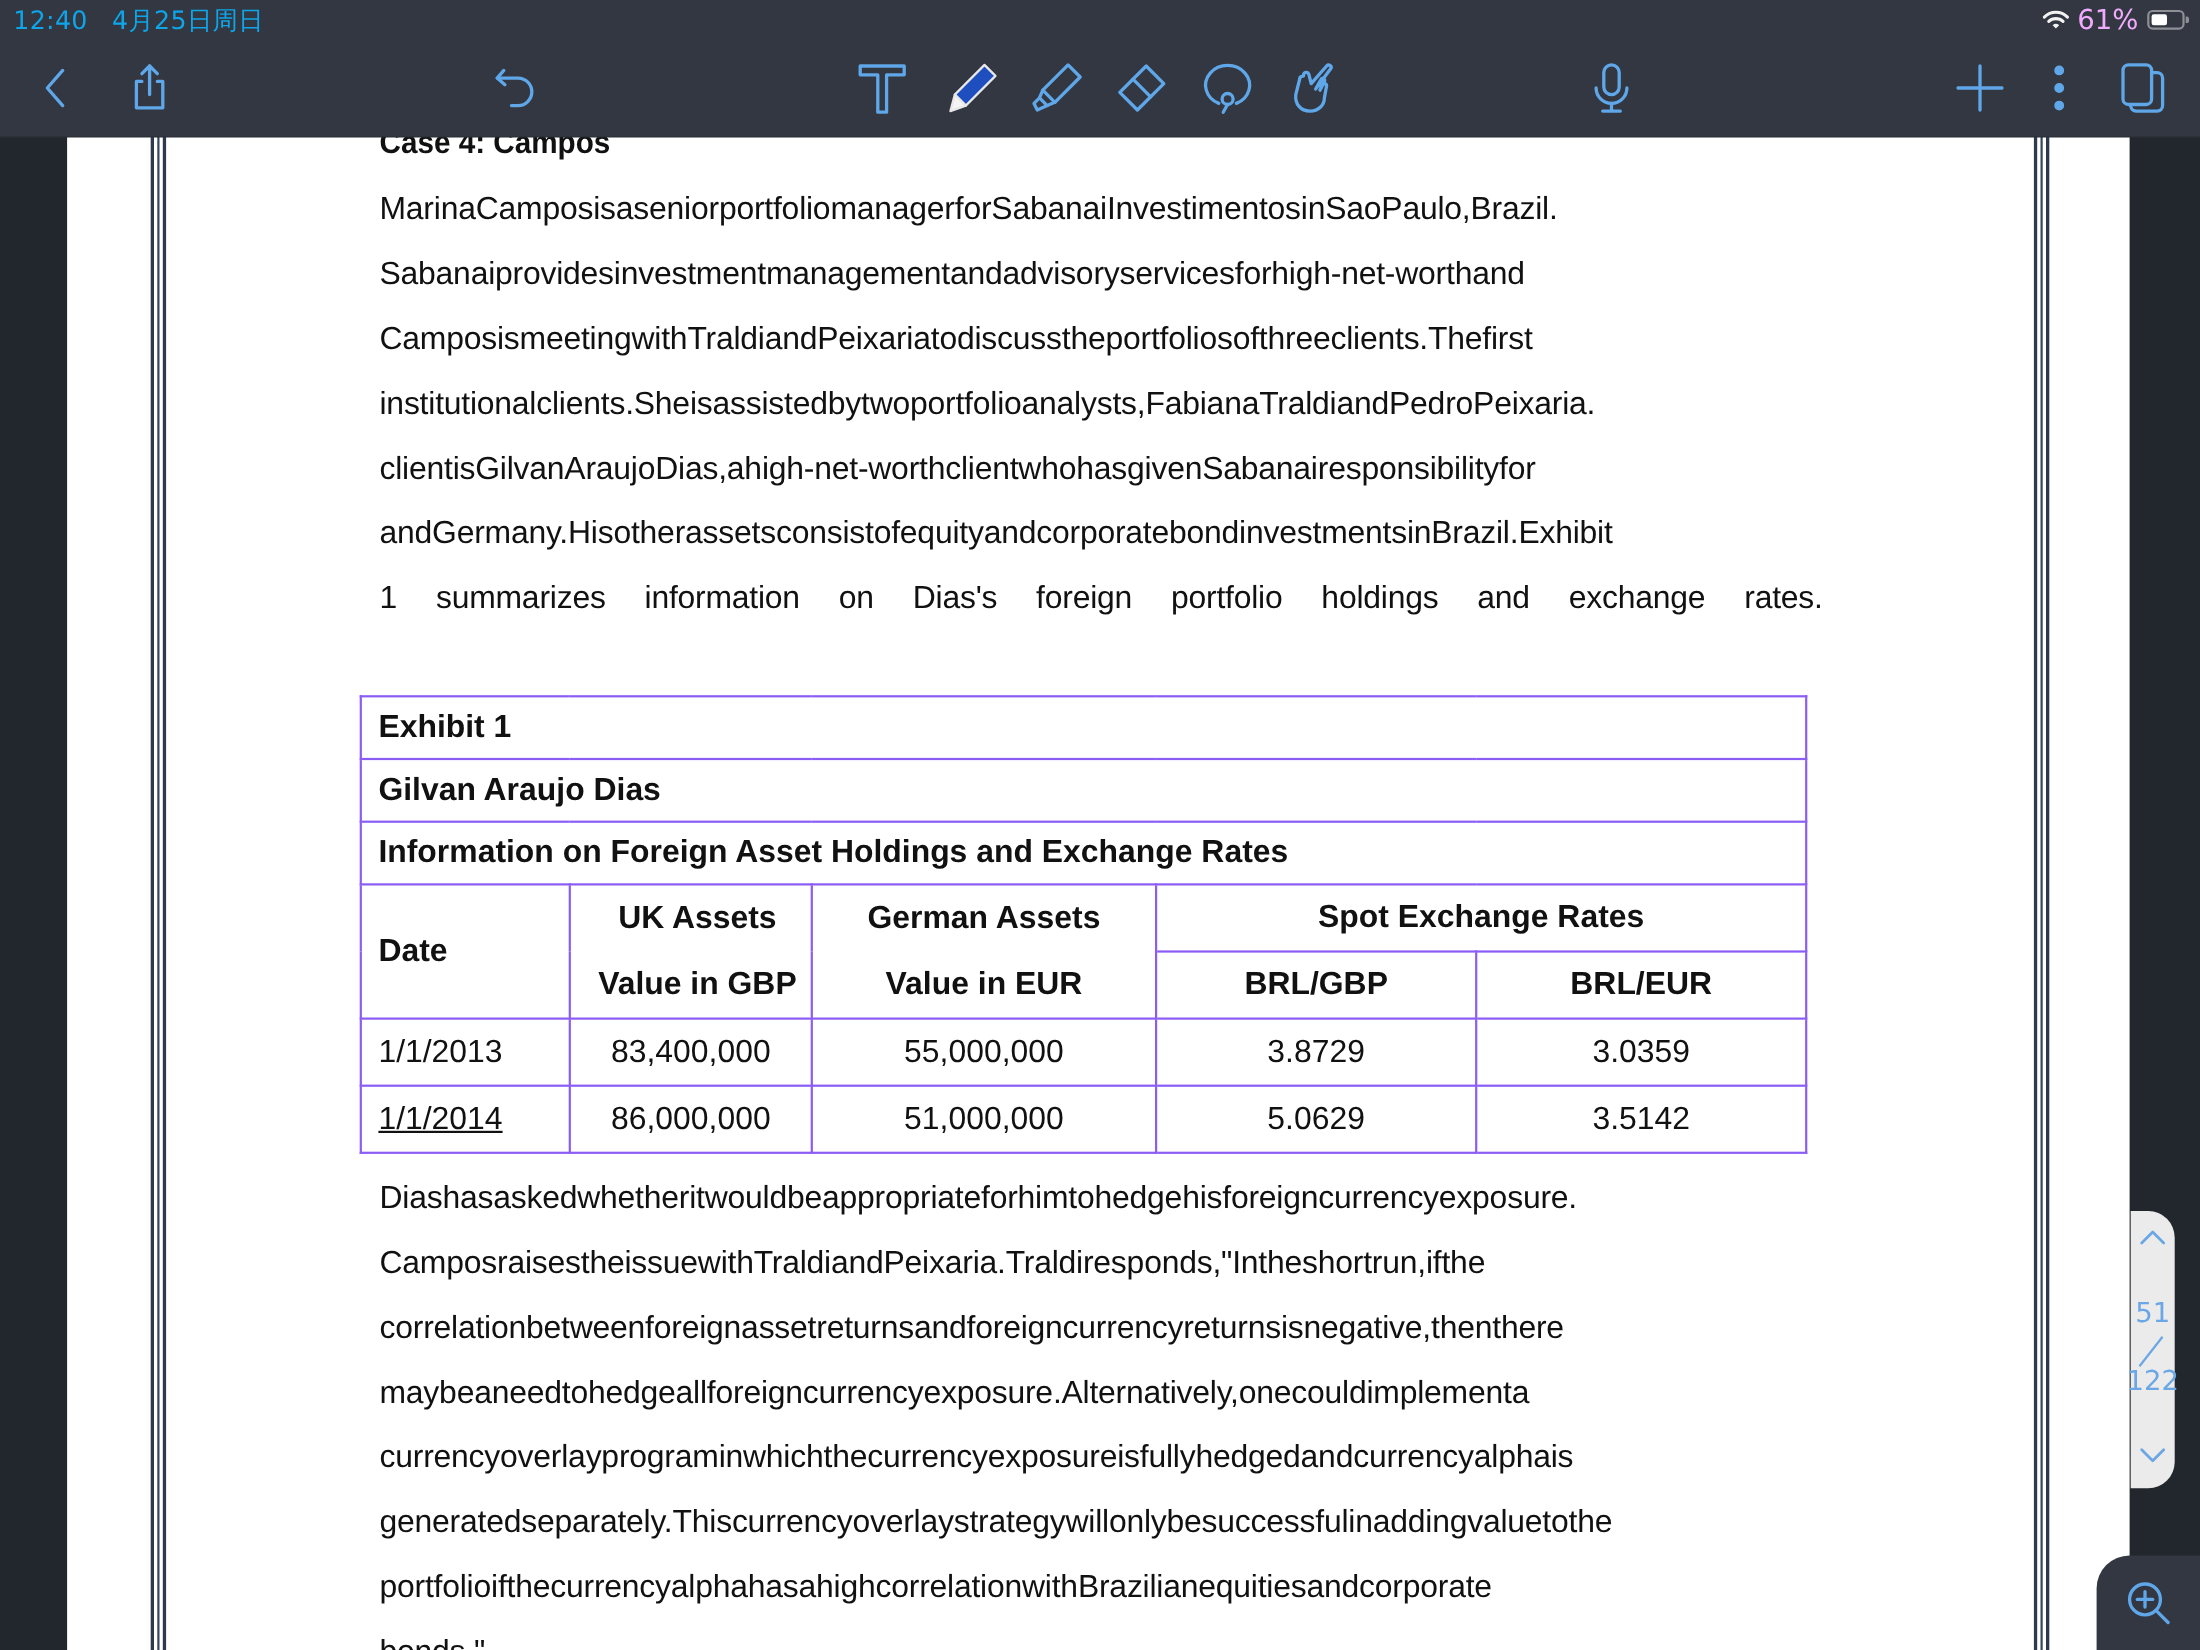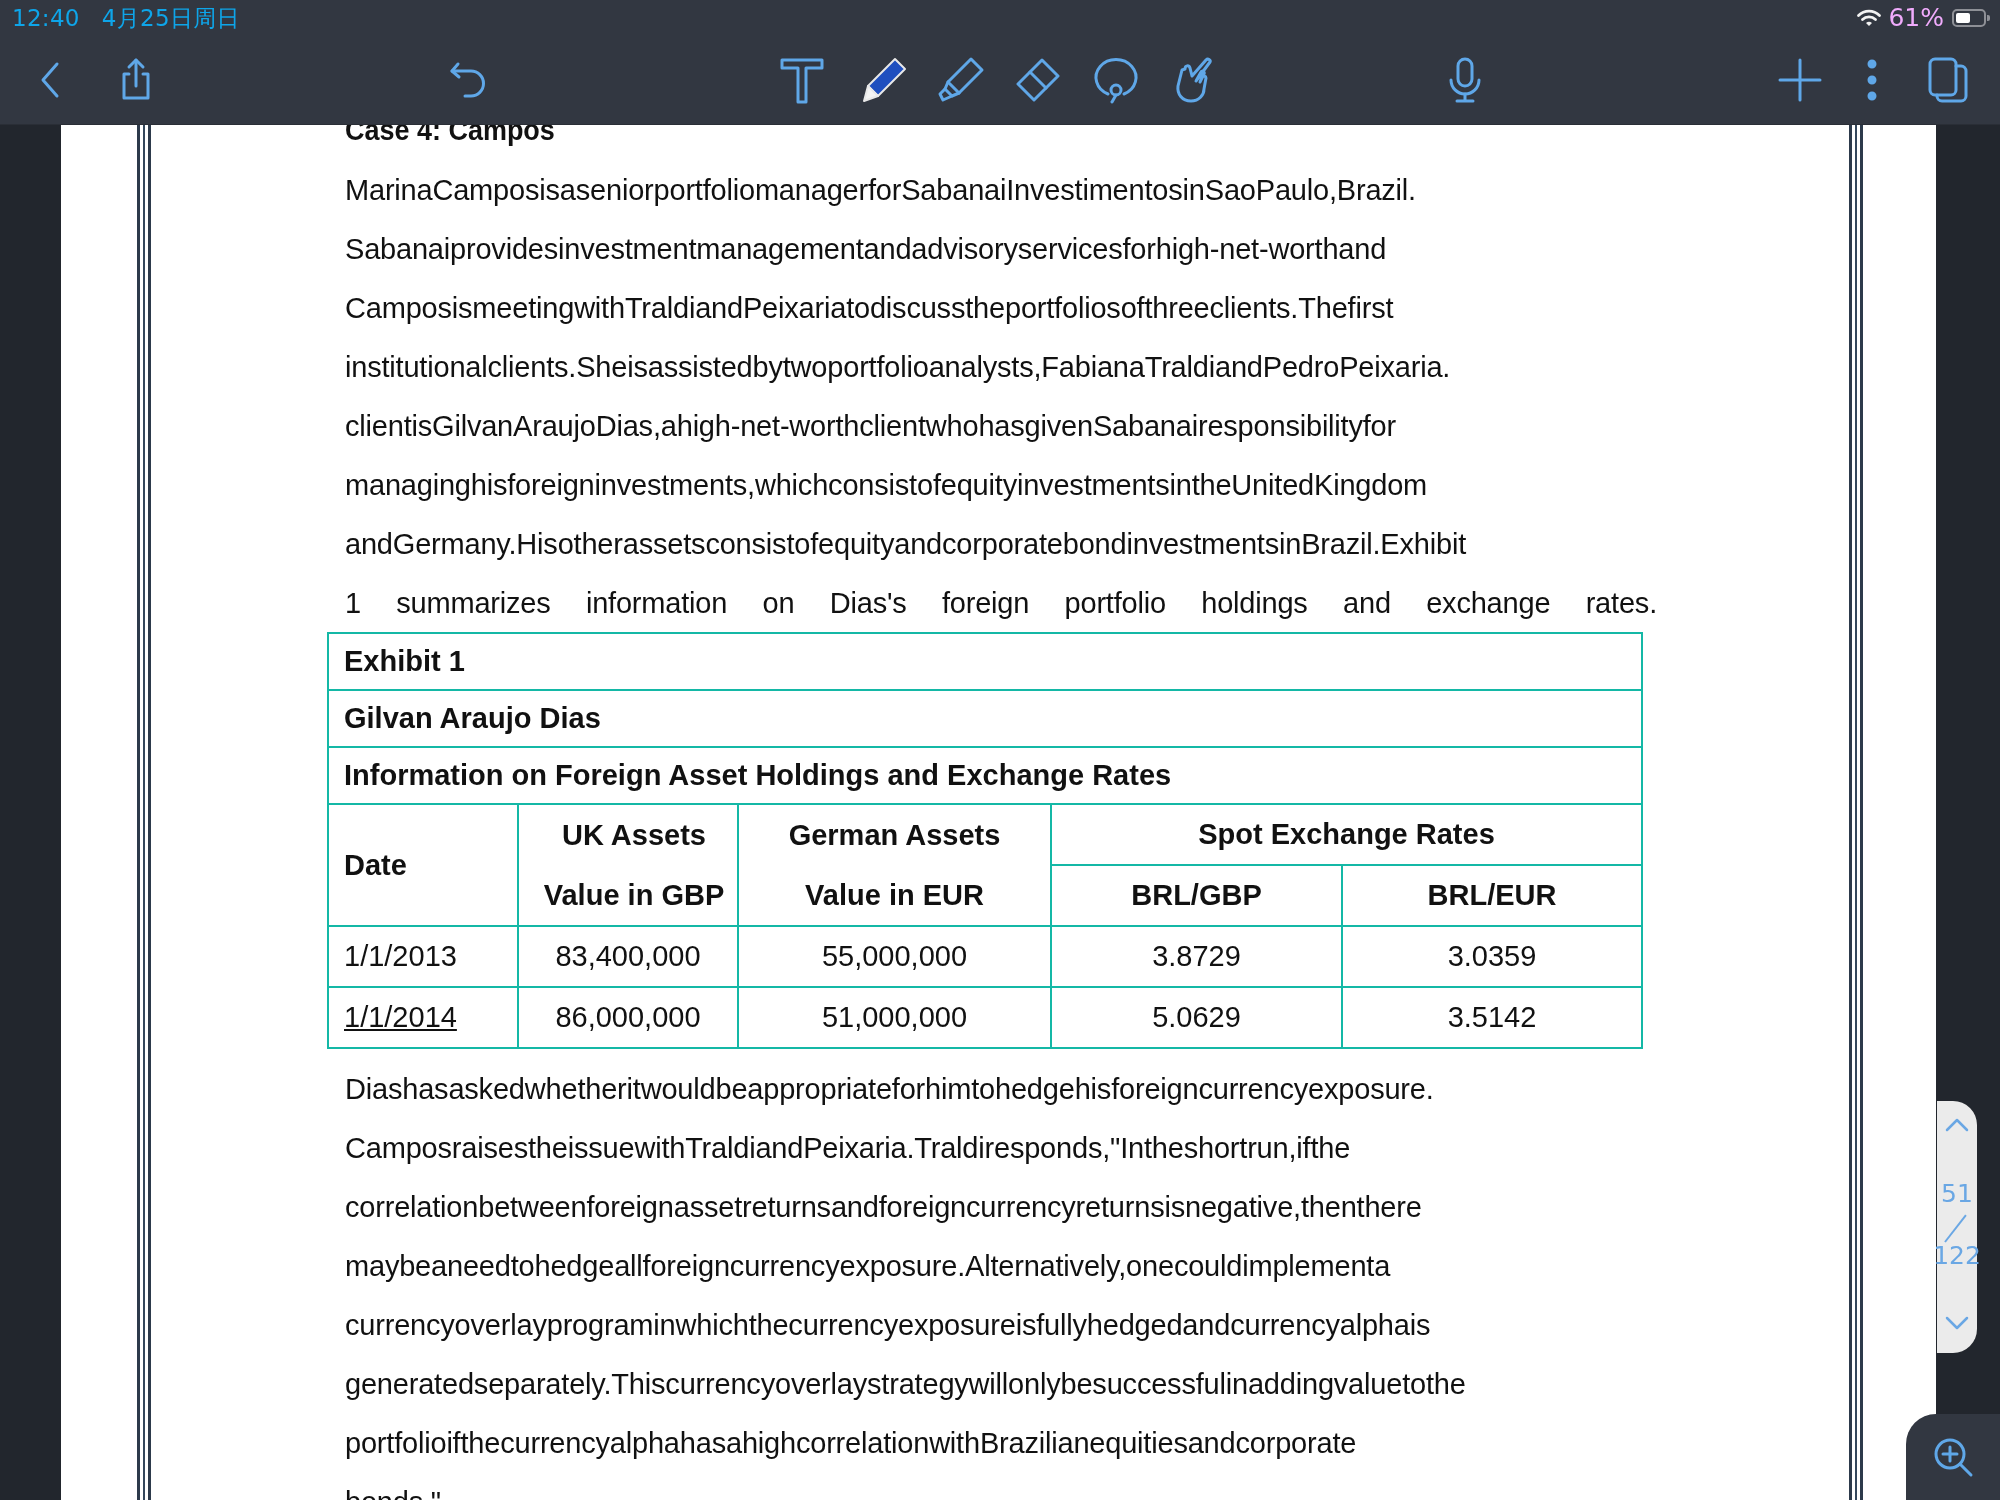--- a/index.html
+++ b/index.html
@@ -67,21 +67,21 @@
   .para .line { display: block; height: 59px; white-space: nowrap; overflow: hidden; }
   .line-justify { display: flex; justify-content: space-between; }
   .line-left { display: block; }
 
   
   .exhibit {
     position: absolute; left: 327px; top: 632px; width: 1316px;
     border-collapse: collapse; font-size: 29px; color: #111;
   }
   .exhibit td {
-    border: 2px solid #14b8a6; padding: 0 15px; height: 57px; box-sizing: border-box;
+    border: 2px solid #8b5cf6; padding: 0 15px; height: 57px; box-sizing: border-box;
   }
   .exhibit td.b { font-weight: bold; }
   .exhibit td.c { text-align: center; }
   .exhibit td.hdr-stack { text-align: center; font-weight: bold; height: 120px; padding: 0; }
   .exhibit td.hdr-stack div { height: 60px; line-height: 60px; }
 
   
   .pager {
     position: absolute; left: 1937px; top: 1101px; width: 40px; height: 252px;
     background: #ebebeb; border-radius: 0 24px 24px 0; z-index: 4;
@@ -212,21 +212,20 @@
 </div>
 
 <div class="case-title">Case 4: Campos</div>
 
 <div class="para" id="para1" style="top:161px;">
     <div class="line line-justify"><span>Marina</span><span>Campos</span><span>is</span><span>a</span><span>senior</span><span>portfolio</span><span>manager</span><span>for</span><span>Sabanai</span><span>Investimentos</span><span>in</span><span>Sao</span><span>Paulo,</span><span>Brazil.</span></div>
     <div class="line line-justify"><span>Sabanai</span><span>provides</span><span>investment</span><span>management</span><span>and</span><span>advisory</span><span>services</span><span>for</span><span>high-net-worth</span><span>and</span></div>
     <div class="line line-justify"><span>Campos</span><span>is</span><span>meeting</span><span>with</span><span>Traldi</span><span>and</span><span>Peixaria</span><span>to</span><span>discuss</span><span>the</span><span>portfolios</span><span>of</span><span>three</span><span>clients.</span><span>The</span><span>first</span></div>
     <div class="line line-justify"><span>institutional</span><span>clients.</span><span>She</span><span>is</span><span>assisted</span><span>by</span><span>two</span><span>portfolio</span><span>analysts,</span><span>Fabiana</span><span>Traldi</span><span>and</span><span>Pedro</span><span>Peixaria.</span></div>
     <div class="line line-justify"><span>client</span><span>is</span><span>Gilvan</span><span>Araujo</span><span>Dias,</span><span>a</span><span>high-net-worth</span><span>client</span><span>who</span><span>has</span><span>given</span><span>Sabanai</span><span>responsibility</span><span>for</span></div>
-    <div class="line line-justify"><span>managing</span><span>his</span><span>foreign</span><span>investments,</span><span>which</span><span>consist</span><span>of</span><span>equity</span><span>investments</span><span>in</span><span>the</span><span>United</span><span>Kingdom</span></div>
     <div class="line line-justify"><span>and</span><span>Germany.</span><span>His</span><span>other</span><span>assets</span><span>consist</span><span>of</span><span>equity</span><span>and</span><span>corporate</span><span>bond</span><span>investments</span><span>in</span><span>Brazil.</span><span>Exhibit</span></div>
     <div class="line line-left">1 summarizes information on Dias's foreign portfolio holdings and exchange rates.</div>
   </div>
 
 <table class="exhibit">
   <tbody>
       <tr>
     <td class="b" colspan="5">Exhibit 1</td>
   </tr>
   <tr>

